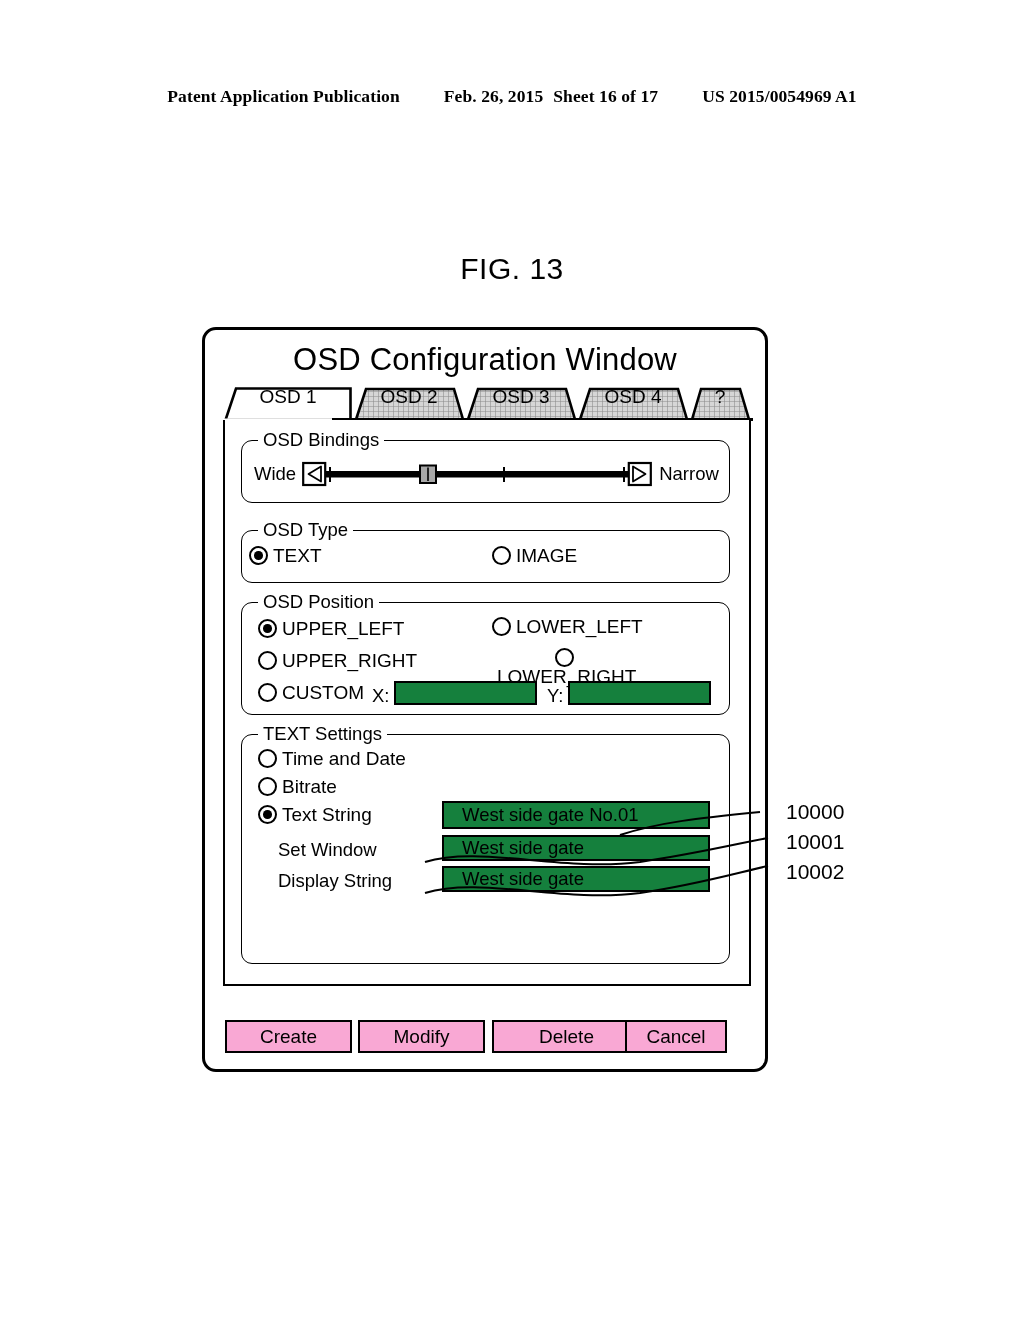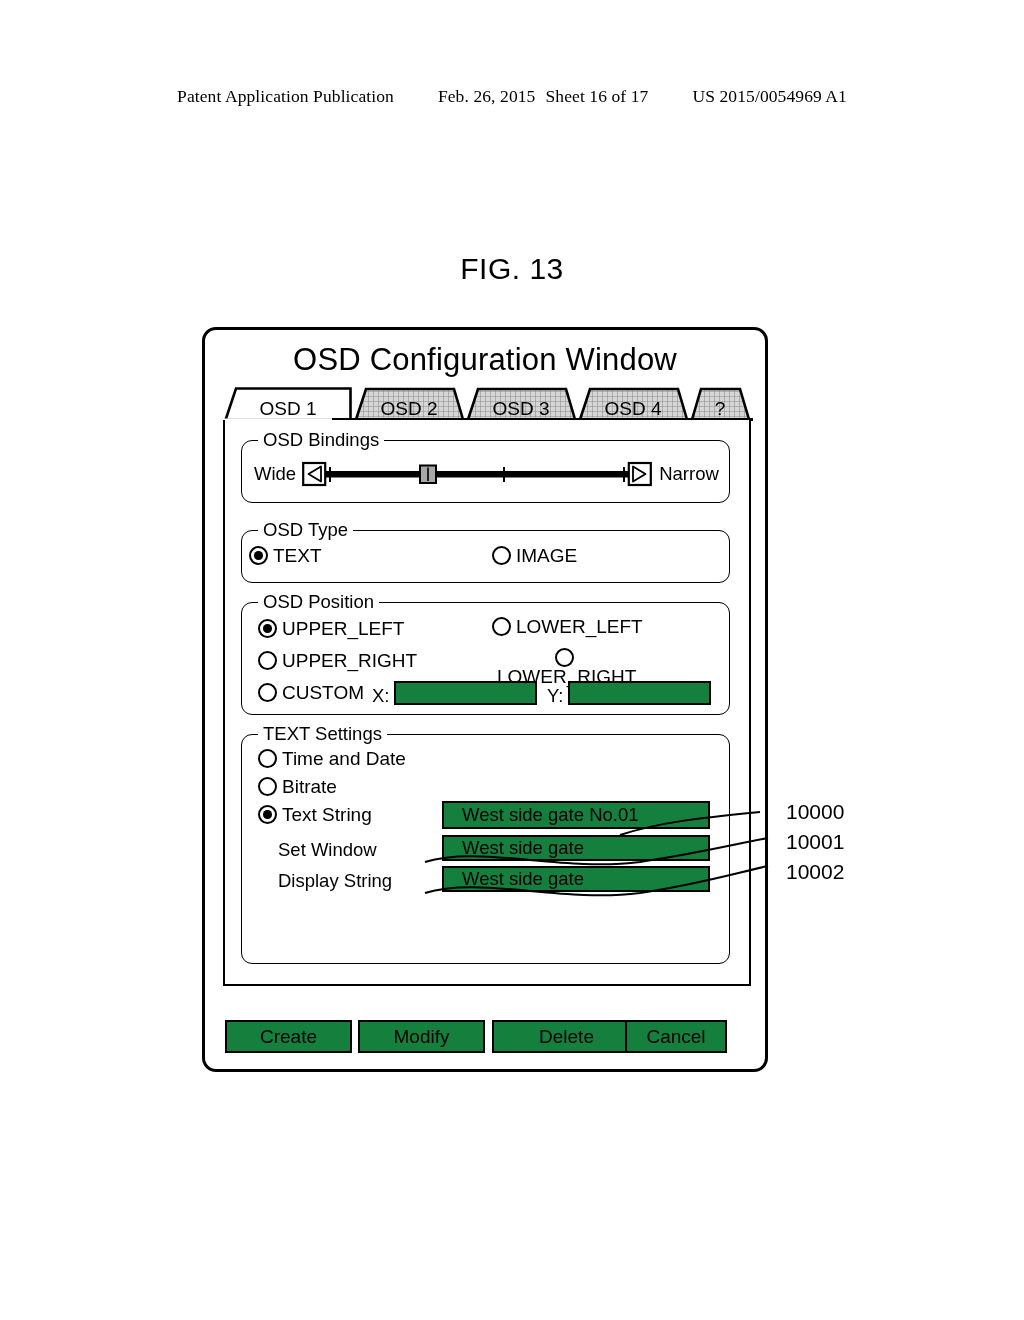--- a/index.html
+++ b/index.html
@@ -7,21 +7,21 @@
     width:1024px;height:1320px;background:#fff;
     font-family:"Liberation Sans", sans-serif;
     color:#000;position:relative;overflow:hidden;
   }
 
   
   #patent-header{
     position:absolute;left:0;top:86px;width:1024px;
     display:flex;justify-content:center;align-items:baseline;
     font-family:"Liberation Serif", serif;
-    font-weight:normal;font-size:17.5px;letter-spacing:.1px;
+    font-weight:bold;font-size:17.5px;letter-spacing:.1px;
     white-space:nowrap;
   }
   #patent-header .h-pub{margin-right:44px;}
   #patent-header .h-date{margin-right:10px;}
   #patent-header .h-sheet{margin-right:44px;}
 
   
   #fig-title{
     position:absolute;left:0;top:252px;width:1024px;
     text-align:center;font-size:30px;letter-spacing:.5px;
@@ -38,21 +38,21 @@
     position:absolute;left:0;top:12px;width:100%;
     text-align:center;font-size:31px;letter-spacing:.2px;
   }
 
   
   #tabstrip{
     position:absolute;left:18px;top:56px;width:528px;height:35px;
   }
   .tab{
     position:absolute;bottom:0;height:35px;
-    display:flex;align-items:flex-end;justify-content:center;
+    display:flex;align-items:flex-start;justify-content:center;
     font-size:19px;box-sizing:border-box;
   }
   .tab svg{position:absolute;left:0;top:0;width:100%;height:100%;}
   .tab span{position:relative;z-index:2;padding-bottom:1px;}
 
   
   #tabpanel{
     position:absolute;left:18px;top:90px;
     width:528px;height:566px;
     border:2.5px solid #000;border-top:none;
@@ -93,21 +93,21 @@
   .tinput{
     position:absolute;border:2.2px solid #000;background:#15803d;
     box-sizing:border-box;font-size:18.5px;
     display:flex;align-items:center;padding-left:18px;
     font-family:"Liberation Sans", sans-serif;overflow:hidden;
   }
   .flabel{position:absolute;font-size:18.5px;white-space:nowrap;}
 
   
   .btn{
-    position:absolute;border:2.4px solid #000;background:#15803d;
+    position:absolute;border:2.4px solid #000;background:#f9a8d4;
     box-sizing:border-box;display:flex;align-items:center;
     justify-content:center;font-size:19px;
   }
 
   
   #callouts{position:absolute;left:0;top:0;width:1024px;height:1320px;pointer-events:none;}
   .callout-num{position:absolute;font-size:21px;white-space:nowrap;}
 </style>
 </head>
 <body>

